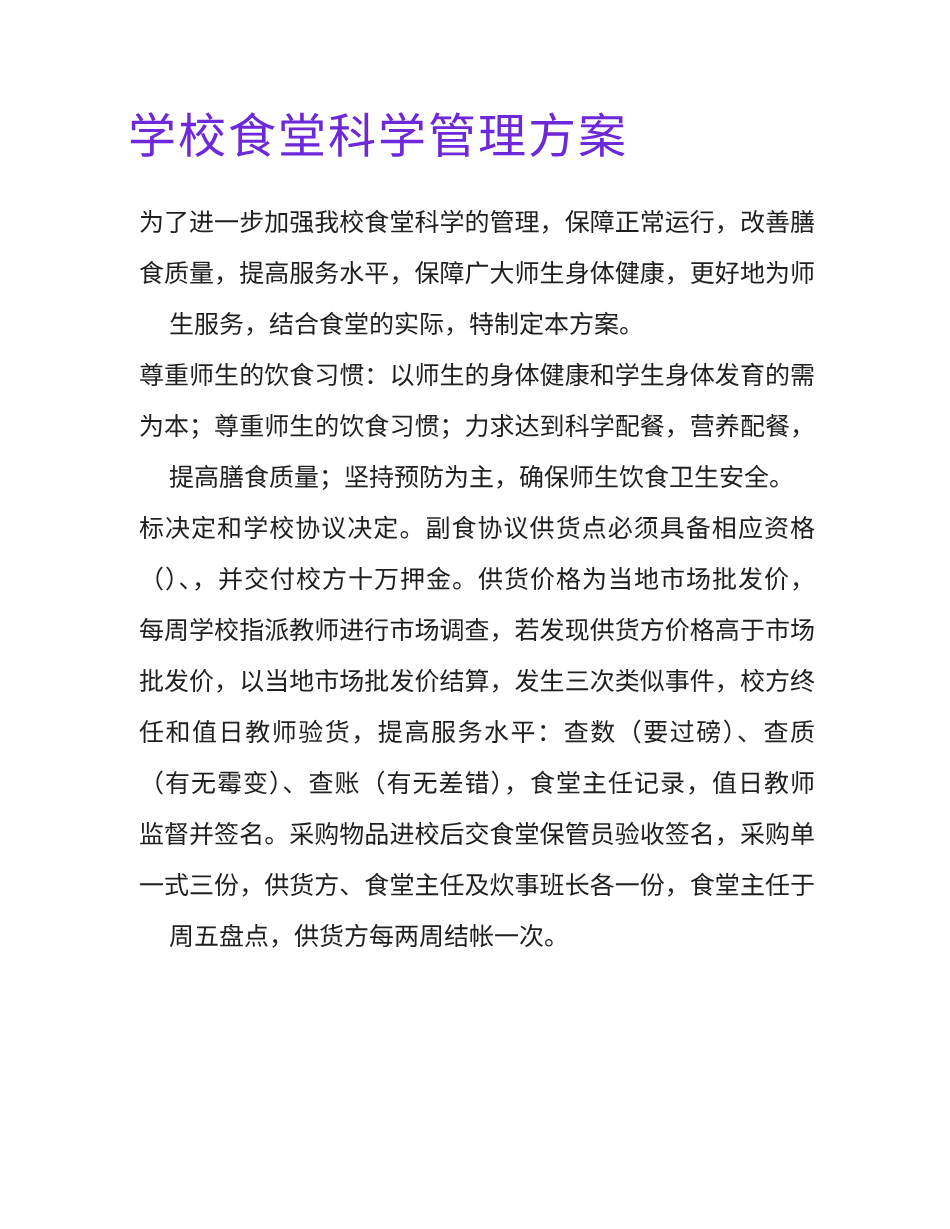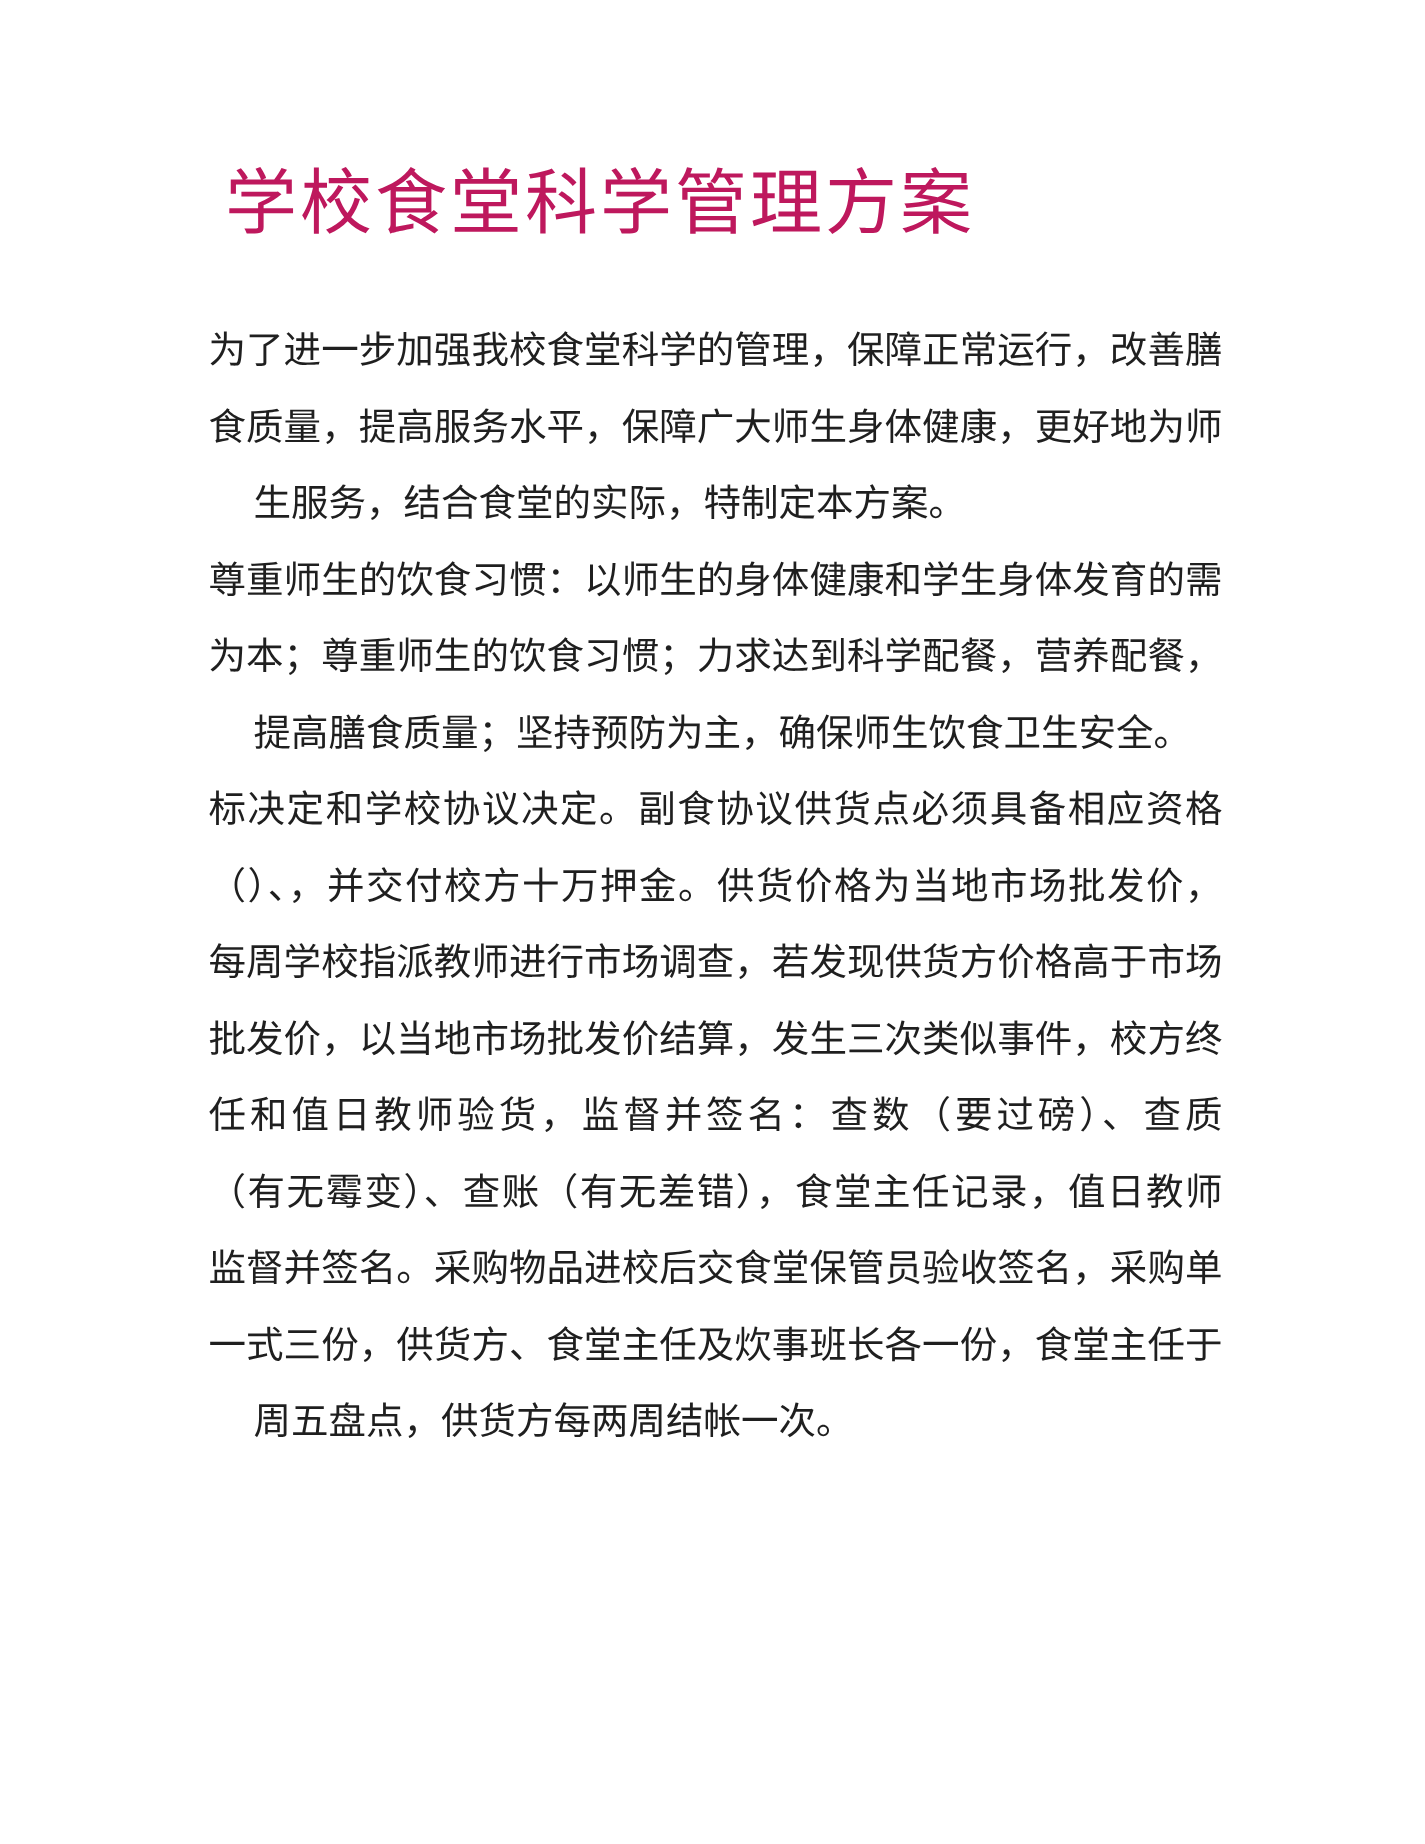--- a/index.html
+++ b/index.html
@@ -10,36 +10,36 @@
   .page {
     position: relative;
     width: 950px;
     height: 1229px;
     background: #ffffff;
     overflow: hidden;
     font-family: "Liberation Serif", "DejaVu Serif", serif;
   }
   .title {
     position: absolute;
-    left: 150px;
+    left: 128px;
     top: 101px;
     margin: 0;
     width: 700px;
     height: 72px;
     line-height: 72px;
     font-size: 48px;
     font-weight: normal;
     letter-spacing: 2px;
-    color: #be185d;
+    color: #6d28d9;
     white-space: nowrap;
   }
   .doc-body {
     position: absolute;
     left: 139px;
-    top: 209px;
+    top: 197px;
     width: 676px;
     font-size: 25px;
     color: #1f1f1f;
   }
   .para {
     margin: 0;
     padding: 0;
   }
   .ln {
     height: 51px;
@@ -76,21 +76,21 @@
       <div class="ln">为本；尊重师生的饮食习惯；力求达到科学配餐，营养配餐，</div>
       <div class="ln pf">提高膳食质量；坚持预防为主，确保师生饮食卫生安全。</div>
     </div>
 
 
     <div class="para">
       <div class="ln">标决定和学校协议决定。副食协议供货点必须具备相应资格</div>
       <div class="ln">（）、，并交付校方十万押金。供货价格为当地市场批发价，</div>
       <div class="ln">每周学校指派教师进行市场调查，若发现供货方价格高于市场</div>
       <div class="ln">批发价，以当地市场批发价结算，发生三次类似事件，校方终</div>
-      <div class="ln">任和值日教师验货，监督并签名：查数（要过磅）、查质</div>
+      <div class="ln">任和值日教师验货，提高服务水平：查数（要过磅）、查质</div>
       <div class="ln">（有无霉变）、查账（有无差错），食堂主任记录，值日教师</div>
       <div class="ln">监督并签名。采购物品进校后交食堂保管员验收签名，采购单</div>
       <div class="ln">一式三份，供货方、食堂主任及炊事班长各一份，食堂主任于</div>
       <div class="ln pf">周五盘点，供货方每两周结帐一次。</div>
     </div>
 
   </div>
 </div>
 
 </body></html>

